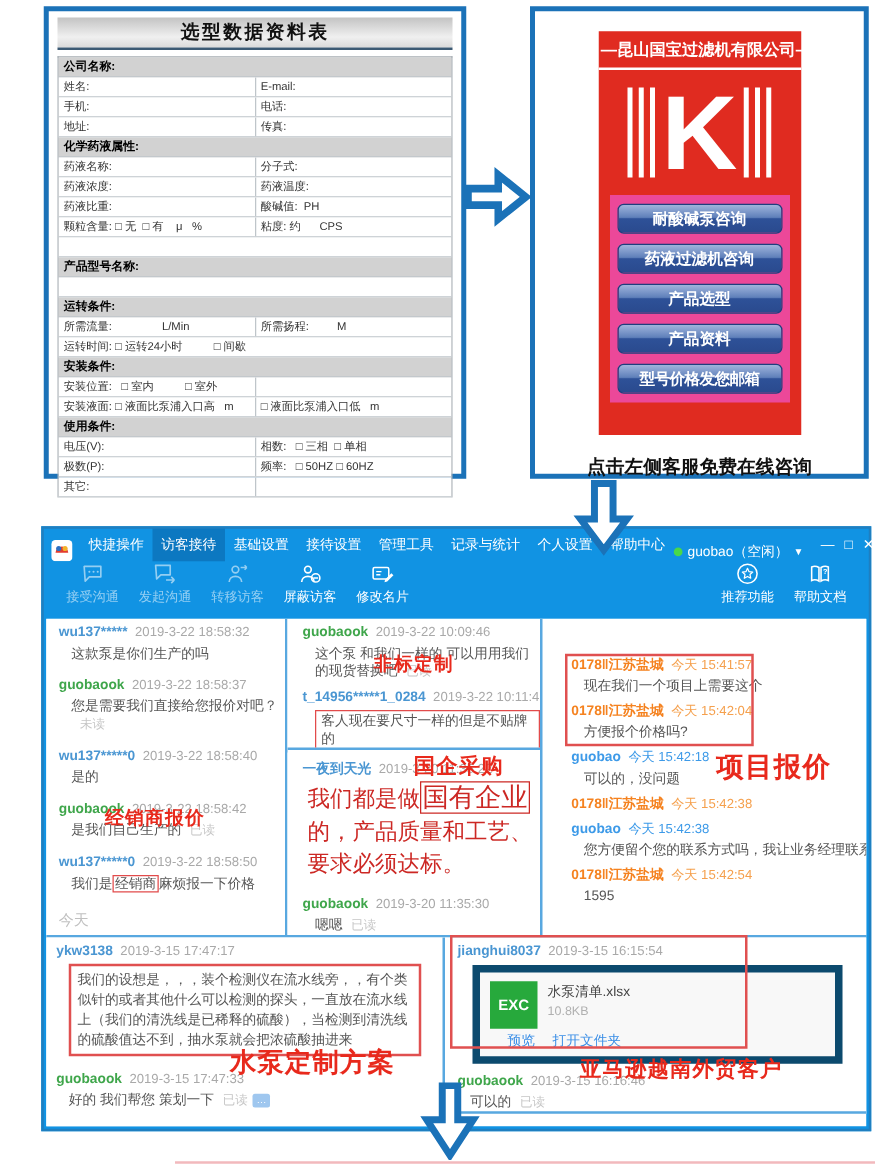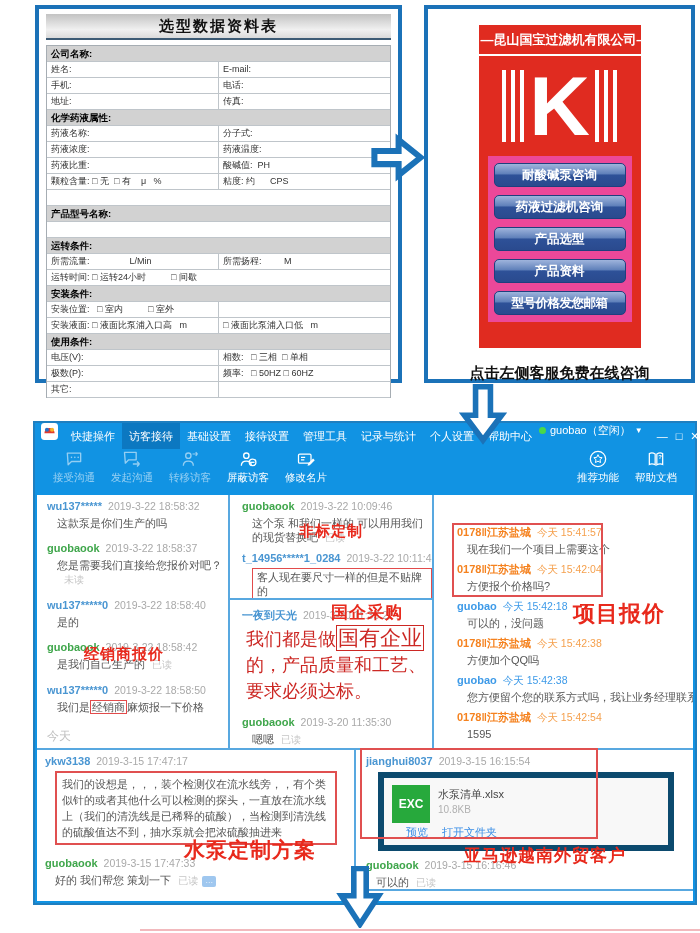--- a/index.html
+++ b/index.html
@@ -1,20 +1,20 @@
 <!DOCTYPE html>
 <html><head>
 <meta charset="utf-8">
 <style>
   html,body{margin:0;padding:0;background:#fff;}
   .page{position:relative;width:700px;height:933px;background:#fff;overflow:hidden;
         font-family:"Liberation Sans",sans-serif;}
   
   .tpanel{position:absolute;background:#fff;border:4px solid #1b72b8;box-sizing:border-box;}
-  .form-panel{left:35px;top:5px;width:367px;height:378px;padding:5px 7px;}
+  .form-panel{left:35px;top:5px;width:338px;height:378px;padding:5px 7px;}
   .form-title{height:24px;line-height:24px;text-align:center;font-weight:bold;font-size:15px;
       letter-spacing:2px;color:#111;background:linear-gradient(#c3c3c3,#f0f0f0 65%,#dadada);
       border-bottom:2px solid #3c5a74;}
   .ftable{border:1px solid #a6adb3;border-bottom:none;margin-top:5px;font-size:9px;color:#333;}
   .frow{display:flex;border-bottom:1px solid #bfc5ca;min-height:15px;align-items:stretch;background:#fff;}
   .frow.sec{background:#d2d2d2;font-weight:bold;font-size:9.5px;color:#000;}
   .frow.gap{height:7px;}
   .fcell{flex:1;padding:2px 4px;white-space:pre-wrap;line-height:11px;}
   .fcell.second{border-left:1px solid #bfc5ca;}
   .banner-panel{left:424px;top:5px;width:271px;height:378px;}
@@ -32,21 +32,21 @@
   .bbtn:first-child{margin-top:0;} .bbtn:last-child{margin-bottom:0;letter-spacing:-0.5px;}
   .banner-caption{text-align:center;font-weight:bold;font-size:15px;color:#111;margin-top:16px;}
   
   .arrow{position:absolute;z-index:6;}
   .arrow-right{left:370px;top:130px;}
   .arrow-down-top{left:452px;top:381px;}
   .arrow-down-bottom{left:322px;top:866px;}
   
   .chat-window{position:absolute;left:33px;top:421px;width:664px;height:484px;box-sizing:border-box;
       border:2px solid #1f7fc0;background:#1193e3;}
-  .titlebar{height:26px;display:flex;align-items:flex-start;color:#fff;font-size:11px;padding:0 6px;}
+  .titlebar{height:26px;display:flex;align-items:flex-end;color:#fff;font-size:11px;padding:0 6px;}
   .app-logo{width:17px;height:17px;margin-right:6px;flex:none;}
   .menu{display:flex;}
   .menu-item{padding:0 7px;line-height:26px;cursor:pointer;white-space:nowrap;}
   .menu-item.active{background:rgba(0,40,90,.25);}
   .tb-status{margin-left:auto;display:flex;align-items:center;gap:4px;white-space:nowrap;cursor:pointer;}
   .dot{width:7px;height:7px;border-radius:50%;background:#49d849;display:inline-block;}
   .caret{font-size:8px;}
   .win-controls{display:flex;gap:8px;margin-left:14px;}
   .wbtn{cursor:pointer;font-size:11px;line-height:26px;}
   .toolbar{height:46px;display:flex;padding:0 10px;color:#fff;}
@@ -365,21 +365,20 @@
           <div class="msg">
             <div class="mh"><span class="sn orange">0178‖江苏盐城</span><span class="tm orange">今天 15:42:04</span></div>
             <div class="mt">方便报个价格吗?</div>
           </div>
           <div class="msg">
             <div class="mh"><span class="sn blue2">guobao</span><span class="tm blue2">今天 15:42:18</span></div>
             <div class="mt">可以的，没问题</div>
           </div>
           <div class="msg">
             <div class="mh"><span class="sn orange">0178‖江苏盐城</span><span class="tm orange">今天 15:42:38</span></div>
-            <div class="mt">方便加个QQ吗</div>
           </div>
           <div class="msg">
             <div class="mh"><span class="sn blue2">guobao</span><span class="tm blue2">今天 15:42:38</span></div>
             <div class="mt clip">您方便留个您的联系方式吗，我让业务经理联系您</div>
           </div>
           <div class="msg">
             <div class="mh"><span class="sn orange">0178‖江苏盐城</span><span class="tm orange">今天 15:42:54</span></div>
             <div class="mt">1595</div>
           </div>
           <div class="msg cut">

